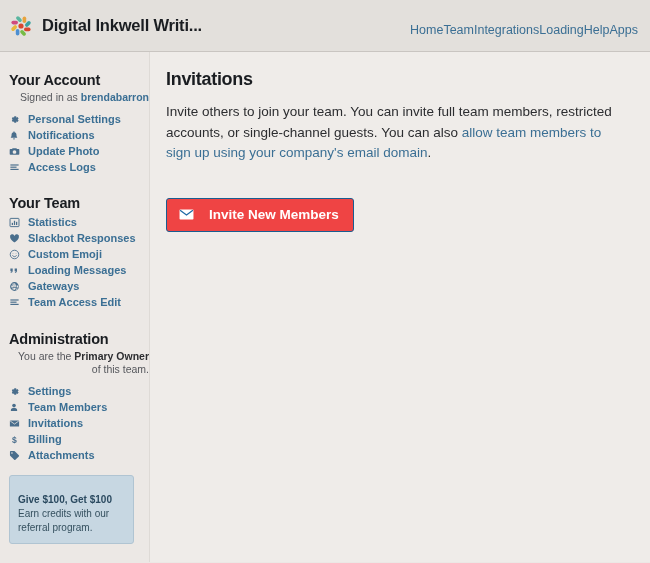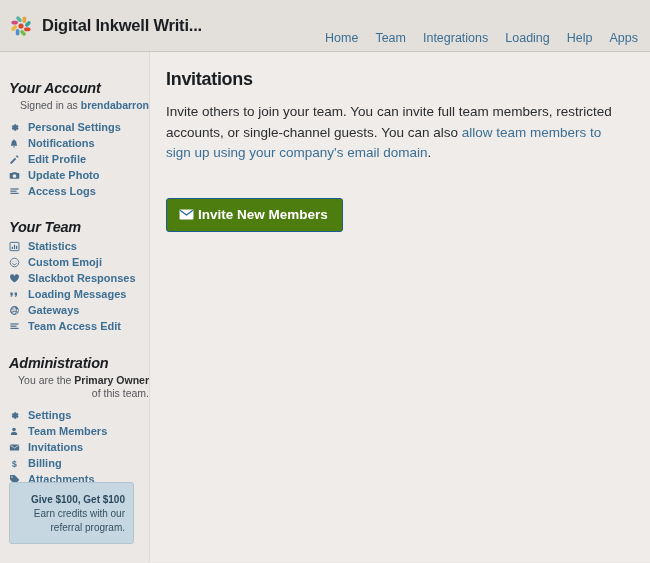--- a/index.html
+++ b/index.html
@@ -48,25 +48,25 @@
   .brand-title {
     font-size: 16.5px;
     font-weight: bold;
     color: #1a1d21;
     letter-spacing: -0.2px;
     white-space: nowrap;
   }
   .topnav {
     position: absolute;
     right: 12px;
-    top: 12px;
+    top: 4px;
     height: 52px;
     display: flex;
     align-items: center;
-    gap: 17px;
+    gap: 0;
   }
   .topnav a {
     font-size: 12.5px;
     color: #3b6f94;
     text-decoration: none;
     white-space: nowrap;
   }
 
   
   .body-wrap {
@@ -88,23 +88,22 @@
     box-sizing: border-box;
     padding: 17px 20px 0 16px;
     background: #efece9;
   }
 
   
   .side-h {
     font-size: 14.5px;
     font-weight: bold;
     color: #1a1d21;
-    margin: 16px 0 3px 0;
+    margin: 8px 0 3px 0;
     letter-spacing: -0.2px;
-    font-style: italic;
   }
   .side-h.team { margin-top: 20px; }
   .side-h.admin { margin-top: 21px; }
   .side-sub {
     font-size: 10.5px;
     color: #55575c;
     line-height: 13px;
     margin-bottom: 7px;
     text-align: right;
   }
@@ -150,22 +149,21 @@
   
   .promo {
     position: absolute;
     left: 9px;
     bottom: 18px;
     width: 125px;
     box-sizing: border-box;
     background: #c7d7e2;
     border: 1px solid #b0c4d2;
     border-radius: 3px;
-    padding: 10px 8px 8px 8px;
-    text-align: right;
+    padding: 17px 8px 8px 8px;
   }
   .promo-title {
     font-size: 10px;
     font-weight: bold;
     color: #2b4a60;
     line-height: 14px;
   }
   .promo-text {
     font-size: 10px;
     color: #35505f;
@@ -187,22 +185,22 @@
     margin: 0 0 34px 0;
     max-width: 448px;
   }
   .intro a {
     color: #3b6f94;
     text-decoration: none;
   }
   .btn-primary {
     display: inline-flex;
     align-items: center;
-    gap: 4px;
-    background: #4d7c0f;
+    gap: 15px;
+    background: #ef4444;
     border: 1px solid #1a5c90;
     border-radius: 3px;
     color: #ffffff;
     font-size: 13.5px;
     font-weight: bold;
     padding: 8px 14px 8px 12px;
     cursor: pointer;
     font-family: "Liberation Sans", sans-serif;
     line-height: 16px;
   }
@@ -289,30 +287,20 @@
                   <path d="M8 14.5a1.7 1.7 0 001.7-1.6H6.3A1.7 1.7 0 008 14.5zM13 10.4l-1-1.4V6.6a4 4 0 00-3.1-3.9V2.2a.9.9 0 10-1.8 0v.5A4 4 0 004 6.6v2.4l-1 1.4v1.2h10v-1.2z"></path>
                 </svg>
             </span>
             <span>Notifications</span>
           </a>
         </li>
         <li>
           <a class="side-item" href="#">
             <span class="side-ico">
               <svg width="11" height="11" viewBox="0 0 16 16" fill="currentColor">
-                  <path d="M2 12.1V14h1.9l6.6-6.6-1.9-1.9L2 12.1zM13.8 5a.7.7 0 000-1L12 2.2a.7.7 0 00-1 0l-1.1 1.1 1.9 1.9L13.8 5z"></path>
-                </svg>
-            </span>
-            <span>Edit Profile</span>
-          </a>
-        </li>
-        <li>
-          <a class="side-item" href="#">
-            <span class="side-ico">
-              <svg width="11" height="11" viewBox="0 0 16 16" fill="currentColor">
                   <path d="M14 4.5h-2.4l-.8-1.3H5.2l-.8 1.3H2a1 1 0 00-1 1v6.3a1 1 0 001 1h12a1 1 0 001-1V5.5a1 1 0 00-1-1zM8 11.4a2.7 2.7 0 110-5.4 2.7 2.7 0 010 5.4z"></path>
                 </svg>
             </span>
             <span>Update Photo</span>
           </a>
         </li>
         <li>
           <a class="side-item" href="#">
             <span class="side-ico">
               <svg width="11" height="11" viewBox="0 0 16 16" fill="currentColor">
@@ -332,43 +320,43 @@
           <a class="side-item" href="#">
             <span class="side-ico">
               <svg width="11" height="11" viewBox="0 0 16 16" fill="currentColor">
                   <rect x="1.5" y="2" width="13" height="12" rx="1" fill="none" stroke="currentColor" stroke-width="1.4"></rect>
                   <rect x="4" y="8.5" width="1.8" height="3.2"></rect>
                   <rect x="7.1" y="5.5" width="1.8" height="6.2"></rect>
                   <rect x="10.2" y="7" width="1.8" height="4.7"></rect>
                 </svg>
             </span>
             <span>Statistics</span>
+          </a>
+        </li>
+        <li>
+          <a class="side-item" href="#">
+            <span class="side-ico">
+              <svg width="11" height="11" viewBox="0 0 16 16" fill="currentColor">
+                  <path d="M8 13.7S1.6 9.9 1.6 5.9A3.3 3.3 0 018 4.2a3.3 3.3 0 016.4 1.7c0 4-6.4 7.8-6.4 7.8z"></path>
+                </svg>
+            </span>
+            <span>Slackbot Responses</span>
           </a>
         </li>
         <li>
           <a class="side-item" href="#">
             <span class="side-ico">
               <svg width="11" height="11" viewBox="0 0 16 16" fill="none" stroke="currentColor" stroke-width="1.3">
                   <circle cx="8" cy="8" r="6.2"></circle>
                   <circle cx="5.8" cy="6.4" r="0.5" fill="currentColor" stroke="none"></circle>
                   <circle cx="10.2" cy="6.4" r="0.5" fill="currentColor" stroke="none"></circle>
                   <path d="M5.3 9.6c.7 1 1.6 1.5 2.7 1.5s2-.5 2.7-1.5" stroke-linecap="round"></path>
                 </svg>
             </span>
             <span>Custom Emoji</span>
-          </a>
-        </li>
-        <li>
-          <a class="side-item" href="#">
-            <span class="side-ico">
-              <svg width="11" height="11" viewBox="0 0 16 16" fill="currentColor">
-                  <path d="M8 13.7S1.6 9.9 1.6 5.9A3.3 3.3 0 018 4.2a3.3 3.3 0 016.4 1.7c0 4-6.4 7.8-6.4 7.8z"></path>
-                </svg>
-            </span>
-            <span>Slackbot Responses</span>
           </a>
         </li>
         <li>
           <a class="side-item" href="#">
             <span class="side-ico">
               <svg width="11" height="11" viewBox="0 0 16 16" fill="currentColor">
                   <path d="M2 5h3.4v3.4c0 1.6-.9 2.7-2.6 3.1l-.5-1c.9-.3 1.3-.8 1.4-1.5H2V5zm6.2 0h3.4v3.4c0 1.6-.9 2.7-2.6 3.1l-.5-1c.9-.3 1.3-.8 1.4-1.5H8.2V5z"></path>
                 </svg>
             </span>
             <span>Loading Messages</span>

